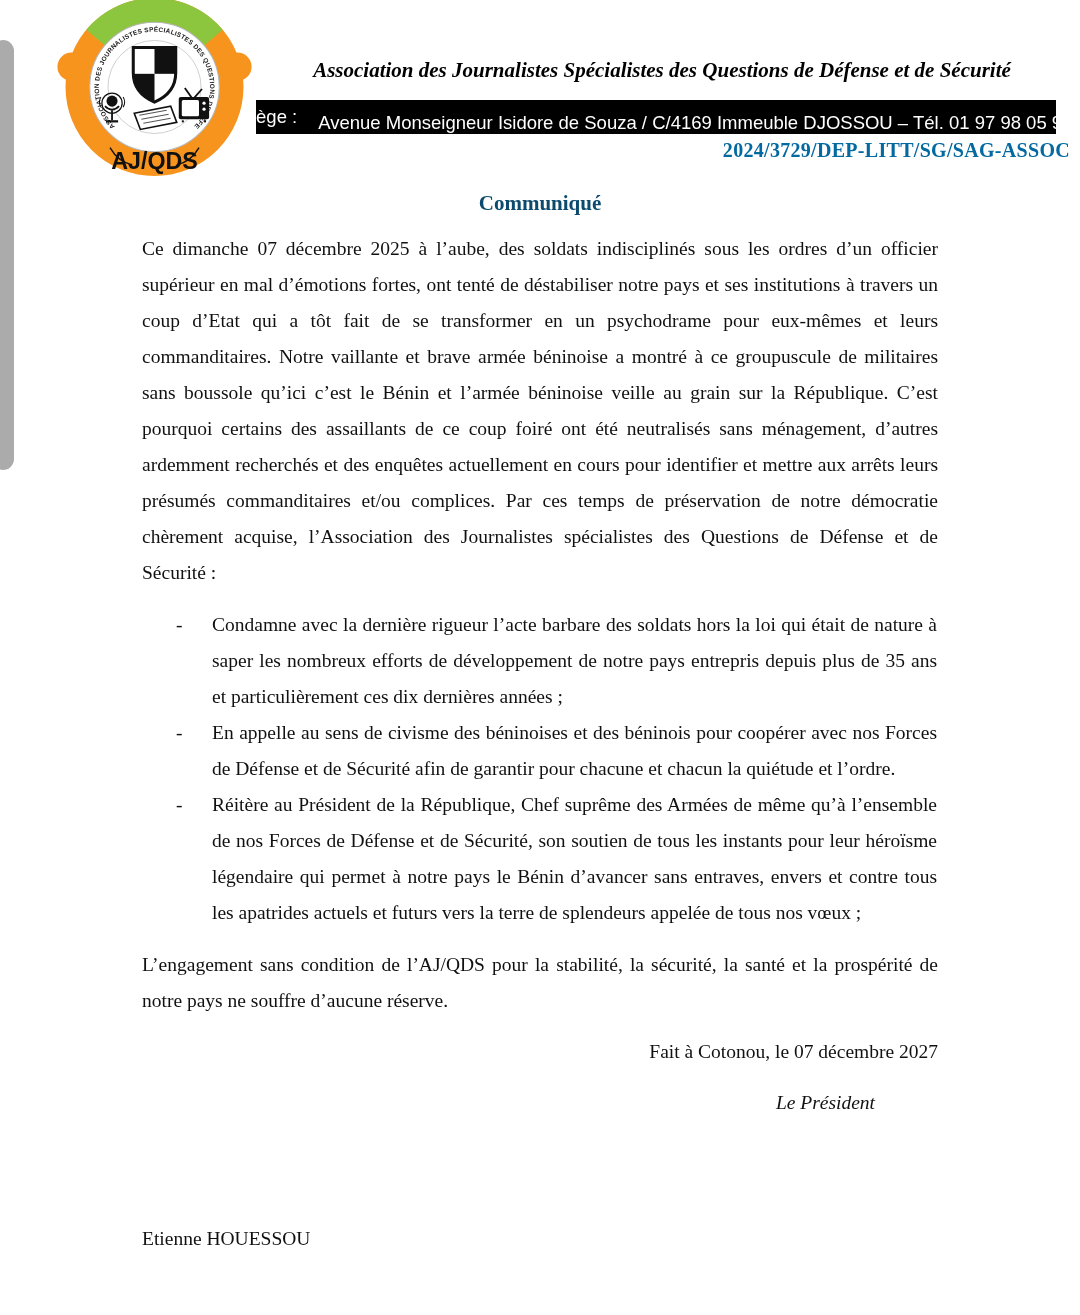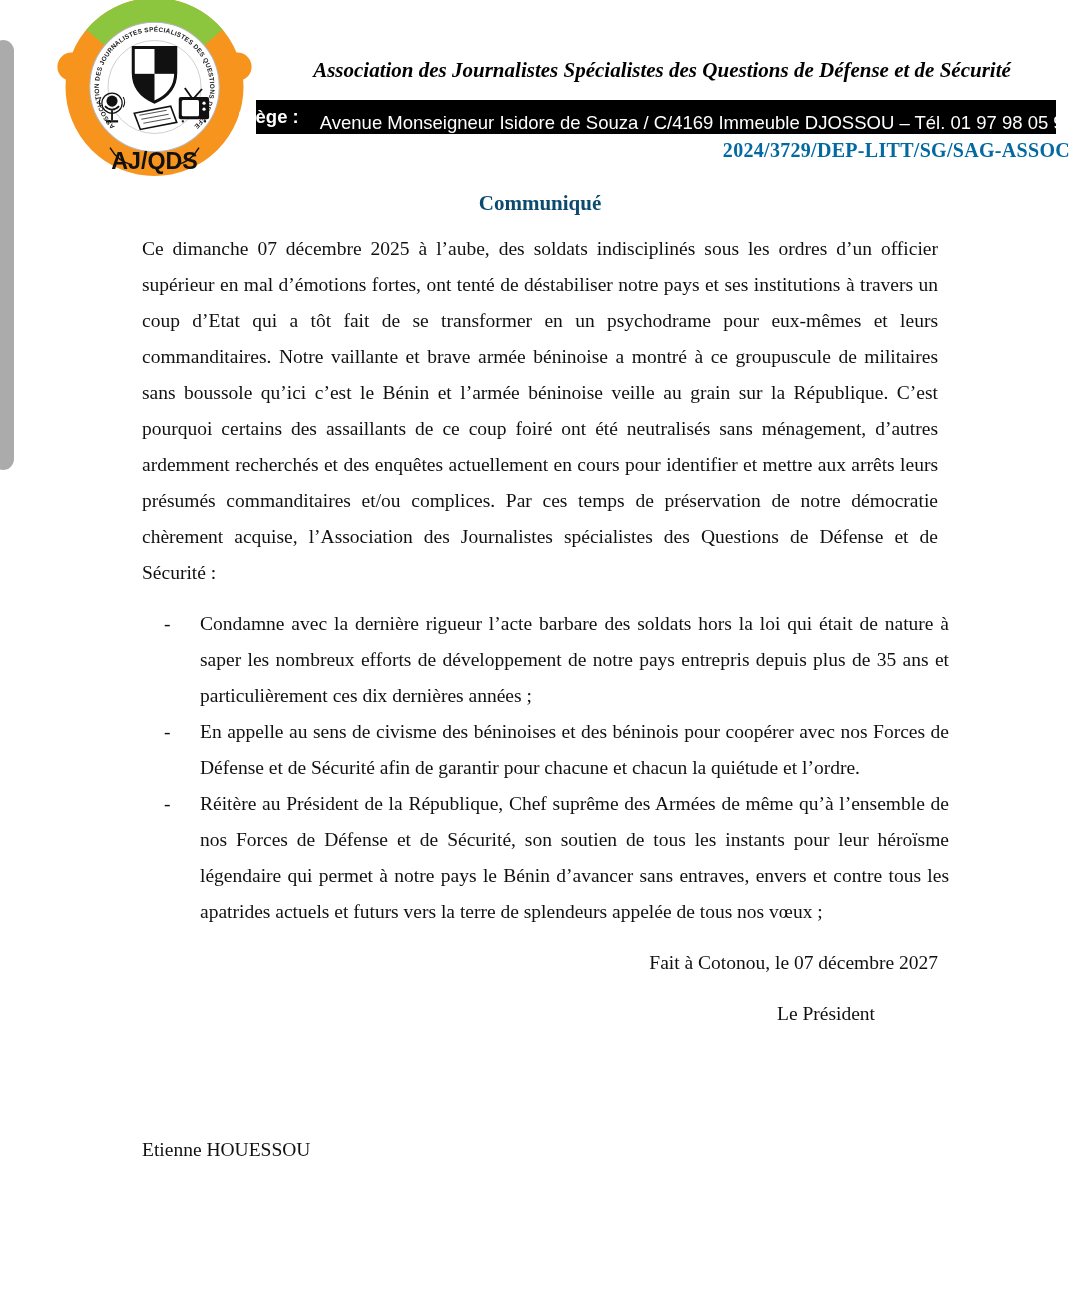--- a/index.html
+++ b/index.html
@@ -23,44 +23,44 @@
     text-align:center;font-size:21px;font-weight:bold;font-style:italic;
     font-family:"Liberation Serif", serif;color:#000;
   }
   .address-bar{
     position:absolute;left:256px;top:100px;width:800px;height:34px;
     background:#000;color:#fff;
     display:flex;align-items:center;justify-content:center;
     font-family:"Liberation Sans", sans-serif;font-size:18.5px;
     white-space:nowrap;
   }
-  .address-bar .prefix{font-weight:700;margin-right:21px;}
+  .address-bar .prefix{font-weight:400;margin-right:21px;}
   .address-bar .addr{font-weight:400;margin-top:12px;}
   .reference{
     position:absolute;left:150px;top:139px;width:920px;
     text-align:right;font-size:20px;font-weight:bold;color:#0369a1;
     font-family:"Liberation Serif", serif;letter-spacing:.3px;
   }
   
   .content{
     position:absolute;left:127px;top:190px;width:826px;
     font-size:19.5px;line-height:36px;color:#111;
   }
   .doc-title{
     margin:0 0 13px 0;text-align:center;
     font-size:21px;font-weight:bold;line-height:26px;color:#0c4a6e;
   }
   .content p{margin:15px;text-align:justify;}
-  ul.points{margin:4px;padding:0 0 0 69px;list-style:none;}
+  ul.points{margin:16px;padding:0 0 0 69px;list-style:none;}
   ul.points li{position:relative;text-align:justify;}
   ul.points li::before{content:"-";position:absolute;left:-36px;top:0;}
   .closing{margin-top:10px !important;}
   .blessing{margin-top:6px !important;}
   .place-date{text-align:right !important;}
-  .signer-title{text-align:right !important;padding-right:63px;}
+  .signer-title{text-align:right !important;padding-right:63px;font-style:italic;}
   .signer-name{text-align:right;padding-right:2px;margin-top:100px !important;}
 </style>
 </head>
 <body>
 
 <div class="page">
 
   <div class="scroll-thumb"></div>
 
   <svg class="logo" viewBox="0 0 200 178">
@@ -136,19 +136,20 @@
     <h1 class="doc-title">Communiqué</h1>
 
     <p class="intro">Ce dimanche 07 décembre 2025 à l’aube, des soldats indisciplinés sous les ordres d’un officier supérieur en mal d’émotions fortes, ont tenté de déstabiliser notre pays et ses institutions à travers un coup d’Etat qui a tôt fait de se transformer en un psychodrame pour eux-mêmes et leurs commanditaires. Notre vaillante et brave armée béninoise a montré à ce groupuscule de militaires sans boussole qu’ici c’est le Bénin et l’armée béninoise veille au grain sur la République. C’est pourquoi certains des assaillants de ce coup foiré ont été neutralisés sans ménagement, d’autres ardemment recherchés et des enquêtes actuellement en cours pour identifier et mettre aux arrêts leurs présumés commanditaires et/ou complices. Par ces temps de préservation de notre démocratie chèrement acquise, l’Association des Journalistes spécialistes des Questions de Défense et de Sécurité :</p>
 
     <ul class="points">
       <li>Condamne avec la dernière rigueur l’acte barbare des soldats hors la loi qui était de nature à saper les nombreux efforts de développement de notre pays entrepris depuis plus de 35 ans et particulièrement ces dix dernières années ;</li>
       <li>En appelle au sens de civisme des béninoises et des béninois pour coopérer avec nos Forces de Défense et de Sécurité afin de garantir pour chacune et chacun la quiétude et l’ordre.</li>
       <li>Réitère au Président de la République, Chef suprême des Armées de même qu’à l’ensemble de nos Forces de Défense et de Sécurité, son soutien de tous les instants pour leur héroïsme légendaire qui permet à notre pays le Bénin d’avancer sans entraves, envers et contre tous les apatrides actuels et futurs vers la terre de splendeurs appelée de tous nos vœux ;</li>
     </ul>
 
+    <p class="closing">L’engagement sans condition de l’AJ/QDS pour la stabilité, la sécurité, la santé et la prospérité de notre pays ne souffre d’aucune réserve.</p>
 
     <p class="place-date">Fait à Cotonou, le 07 décembre 2027</p>
     <p class="signer-title">Le Président</p>
     <p class="signer-name">Etienne HOUESSOU</p>
   </div>
 
 </div>
 
 </body></html>

